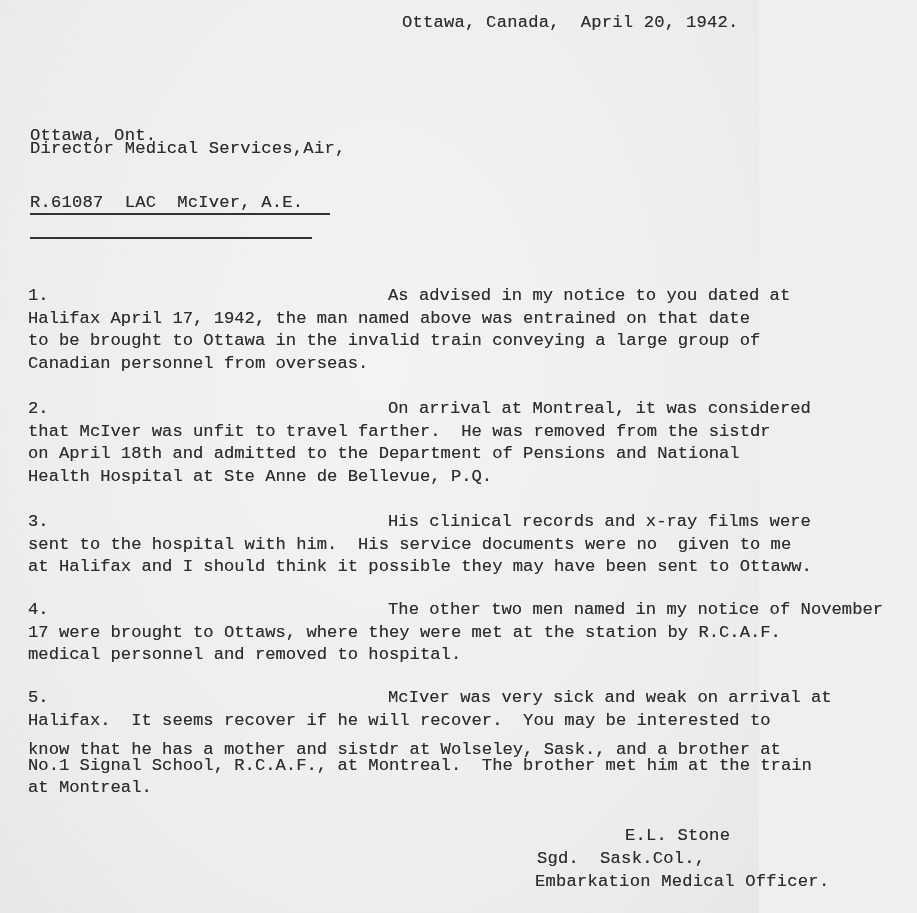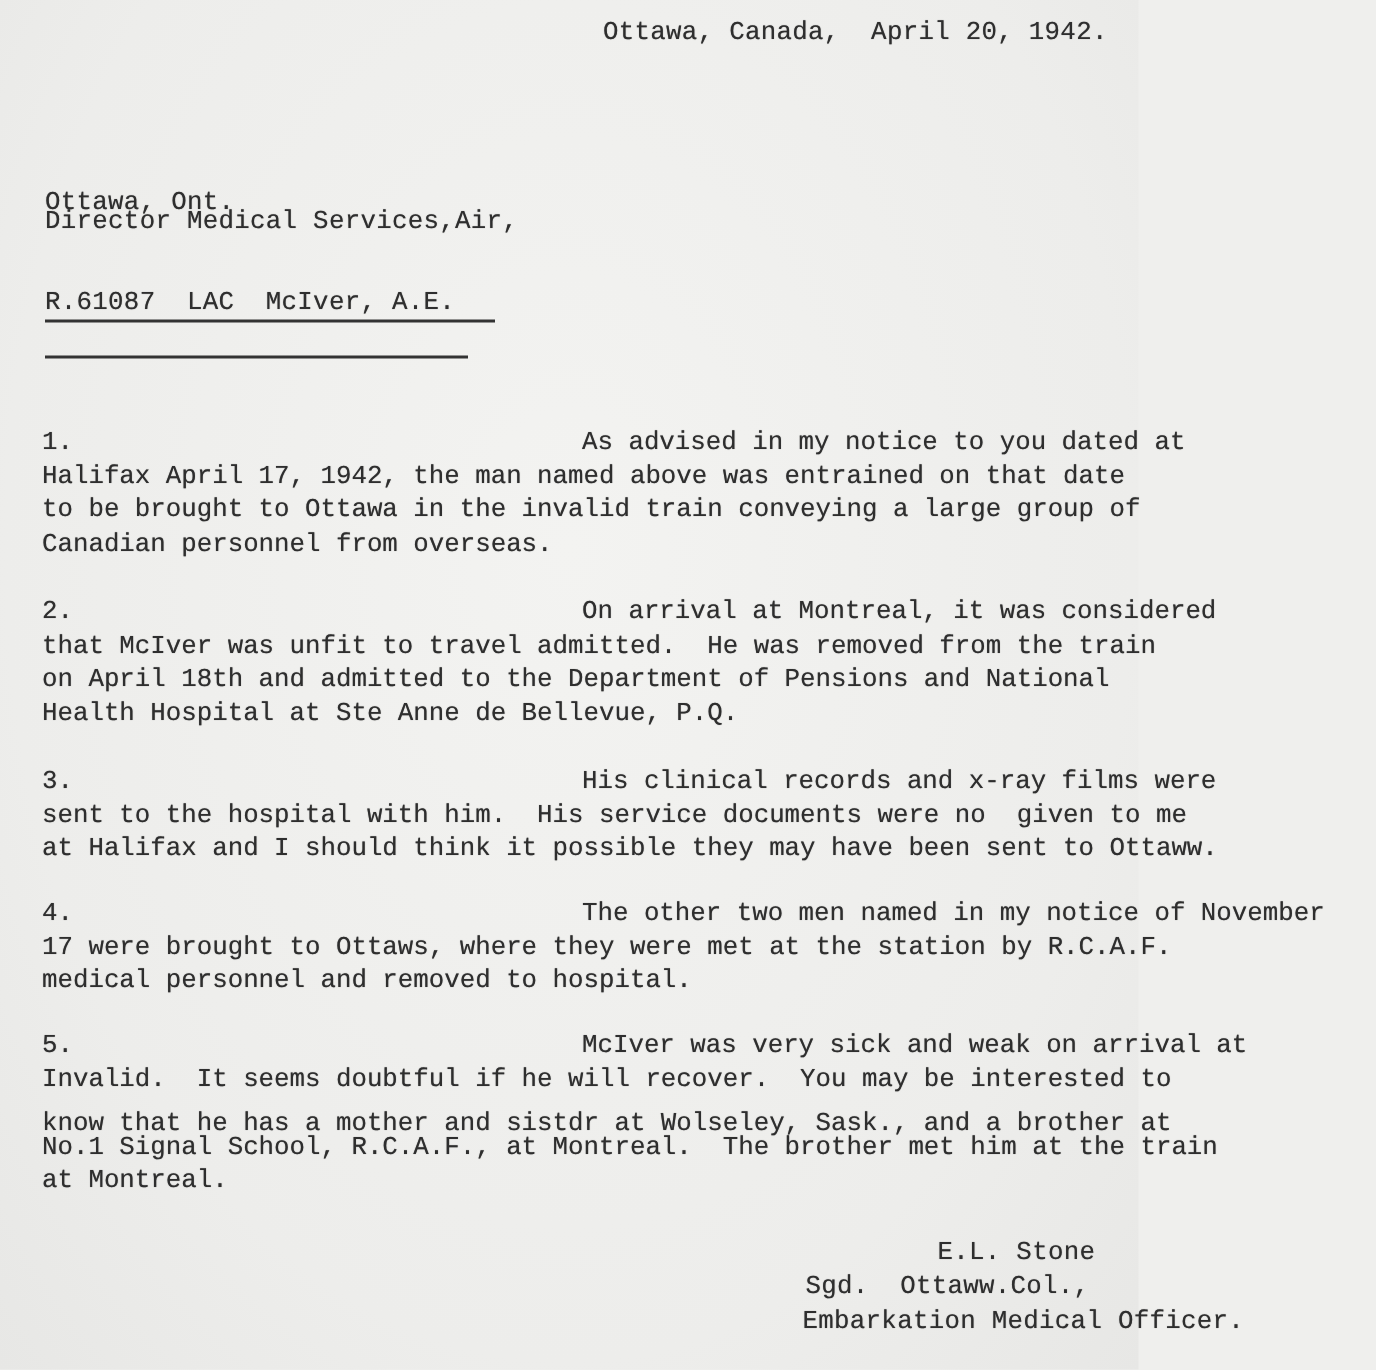--- a/index.html
+++ b/index.html
@@ -93,21 +93,21 @@
     <span class="num">1.</span>
     <span class="first">As advised in my notice to you dated at</span>
     <span class="rest" style="top:22.6px">Halifax April 17, 1942, the man named above was entrained on that date</span>
     <span class="rest" style="top:45.2px">to be brought to Ottawa in the invalid train conveying a large group of</span>
     <span class="rest" style="top:67.8px">Canadian personnel from overseas.</span>
   </div>
 
   <div class="para p2">
     <span class="num">2.</span>
     <span class="first">On arrival at Montreal, it was considered</span>
-    <span class="rest" style="top:22.6px">that McIver was unfit to travel admitted.  He was removed from the train</span>
+    <span class="rest" style="top:22.6px">that McIver was unfit to travel farther.  He was removed from the sistdr</span>
     <span class="rest" style="top:45.2px">on April 18th and admitted to the Department of Pensions and National</span>
     <span class="rest" style="top:67.8px">Health Hospital at Ste Anne de Bellevue, P.Q.</span>
   </div>
 
   <div class="para p3">
     <span class="num">3.</span>
     <span class="first">His clinical records and x-ray films were</span>
     <span class="rest" style="top:22.6px">sent to the hospital with him.  His service documents were no  given to me</span>
     <span class="rest" style="top:45.2px">at Halifax and I should think it possible they may have been sent to Ottaww.</span>
   </div>
@@ -115,23 +115,23 @@
   <div class="para p4">
     <span class="num">4.</span>
     <span class="first">The other two men named in my notice of November</span>
     <span class="rest" style="top:22.6px">17 were brought to Ottaws, where they were met at the station by R.C.A.F.</span>
     <span class="rest" style="top:45.2px">medical personnel and removed to hospital.</span>
   </div>
 
   <div class="para p5">
     <span class="num">5.</span>
     <span class="first">McIver was very sick and weak on arrival at</span>
-    <span class="rest" style="top:22.6px">Invalid.  It seems doubtful if he will recover.  You may be interested to</span>
+    <span class="rest" style="top:22.6px">Halifax.  It seems recover if he will recover.  You may be interested to</span>
     <span class="rest" style="top:52px">know that he has a mother and sistdr at Wolseley, Sask., and a brother at</span>
     <span class="rest" style="top:67.8px">No.1 Signal School, R.C.A.F., at Montreal.  The brother met him at the train</span>
     <span class="rest" style="top:90.4px">at Montreal.</span>
   </div>
 
   <div class="line sig1">E.L. Stone</div>
-  <div class="line sig2">Sgd.  Ottaww.Col.,</div>
+  <div class="line sig2">Sgd.  Sask.Col.,</div>
   <div class="line sig3">Embarkation Medical Officer.</div>
 
 </div>
 
 </body></html>

